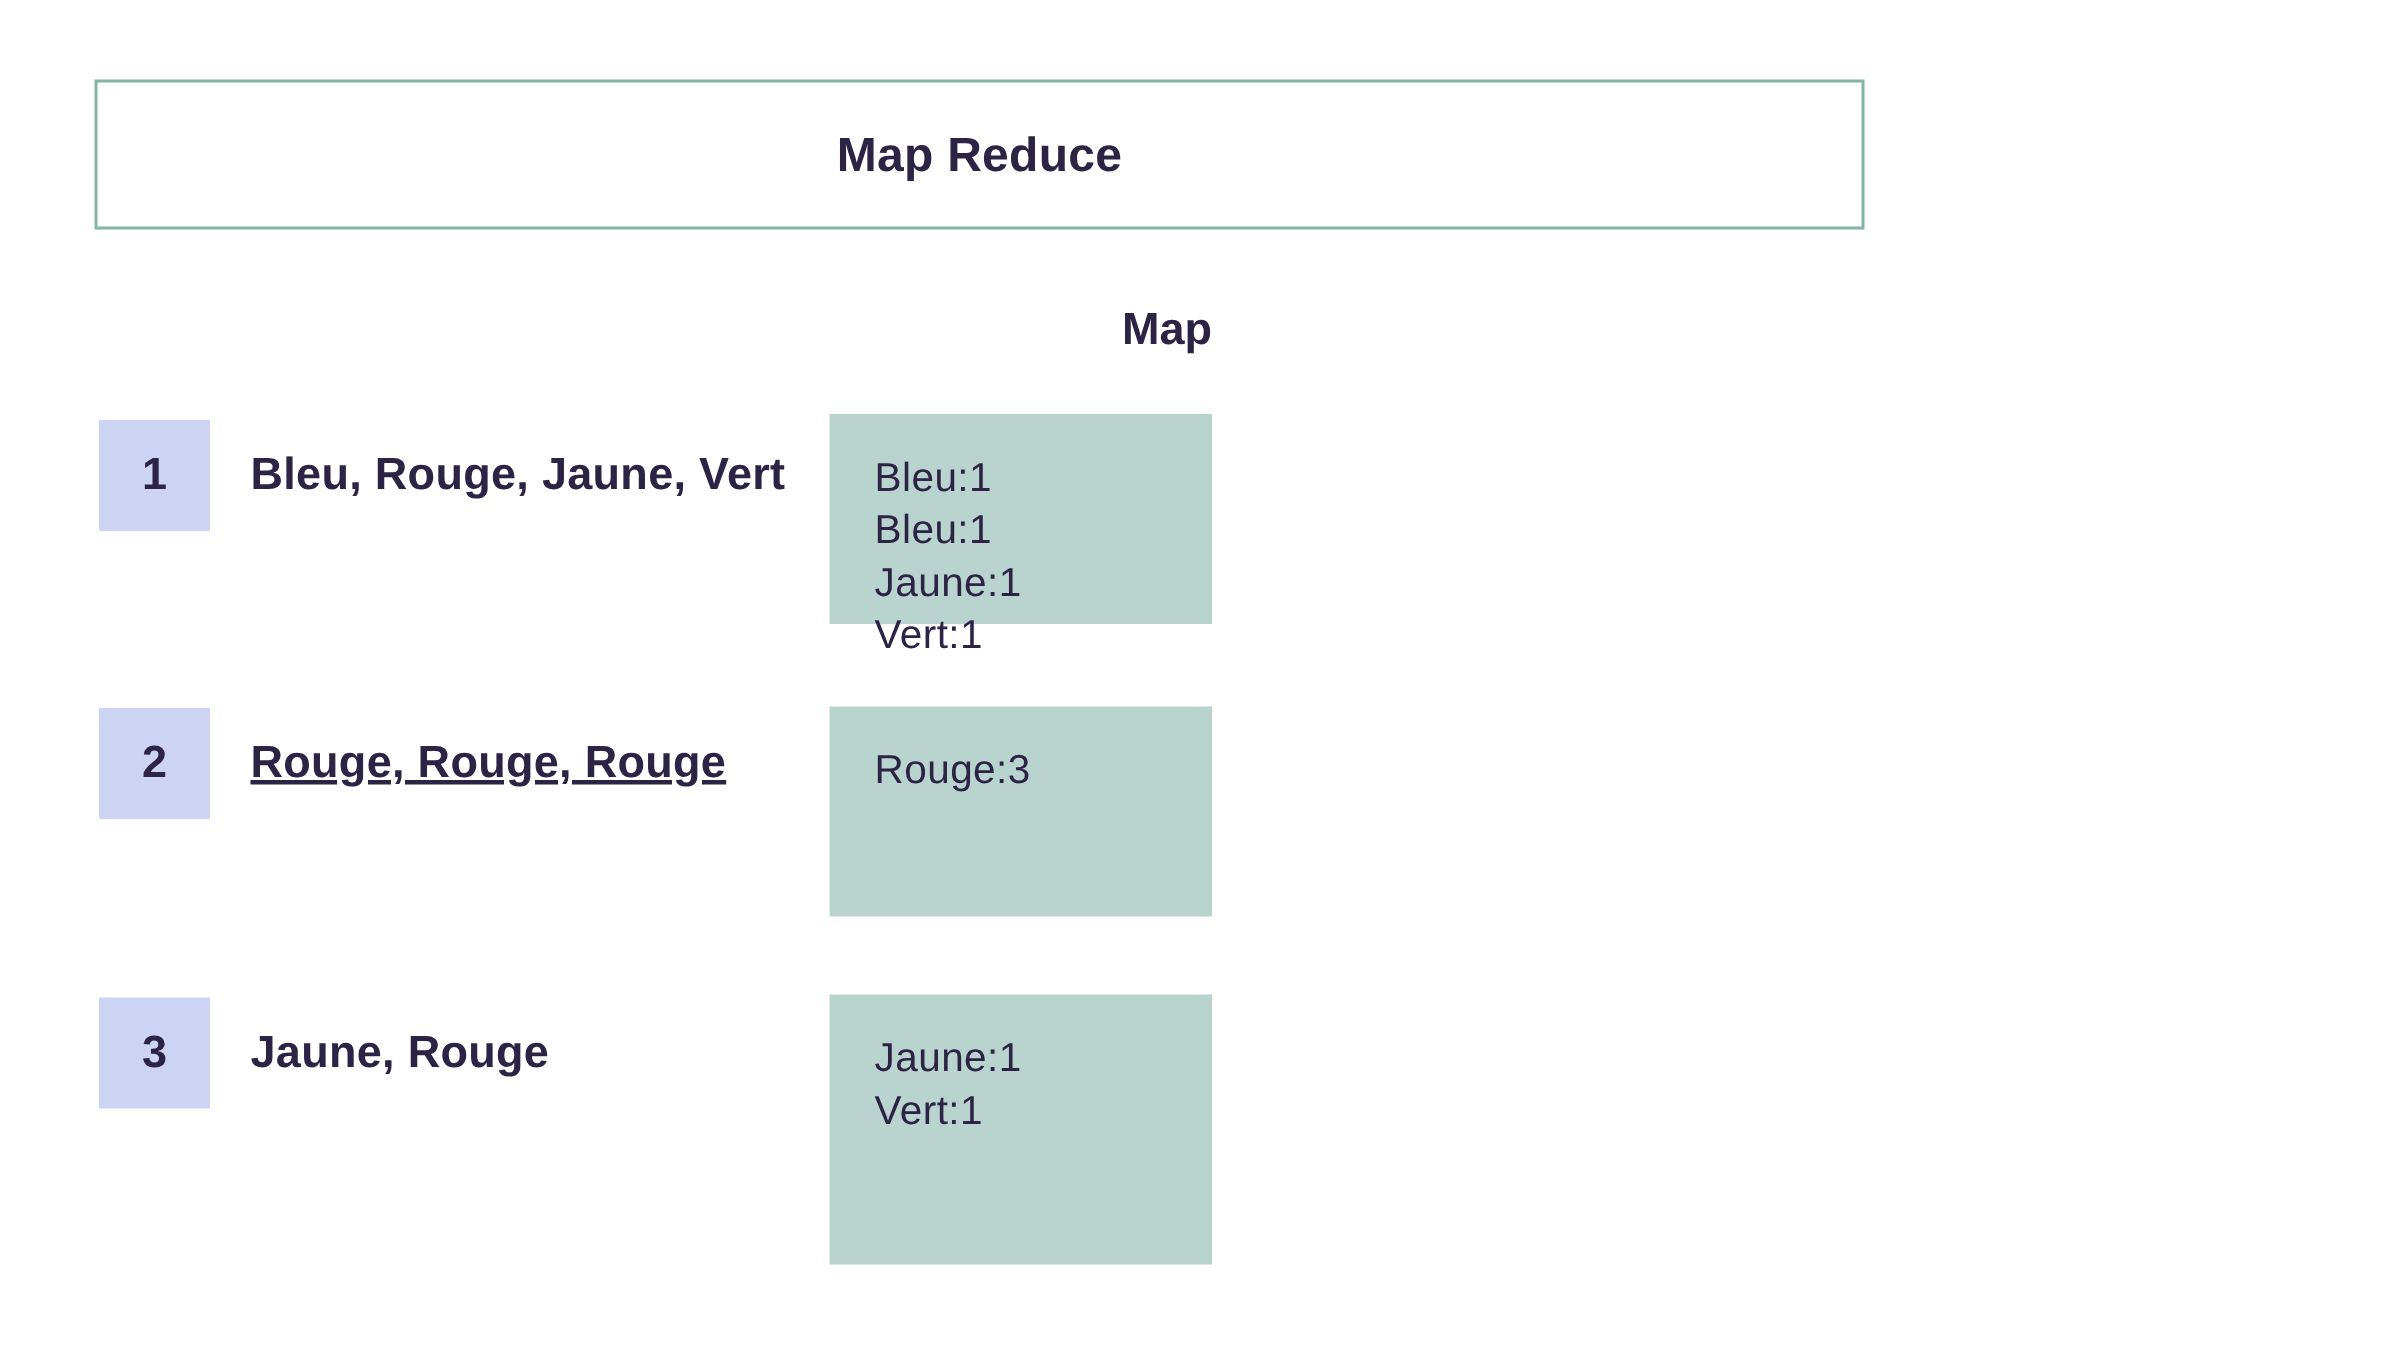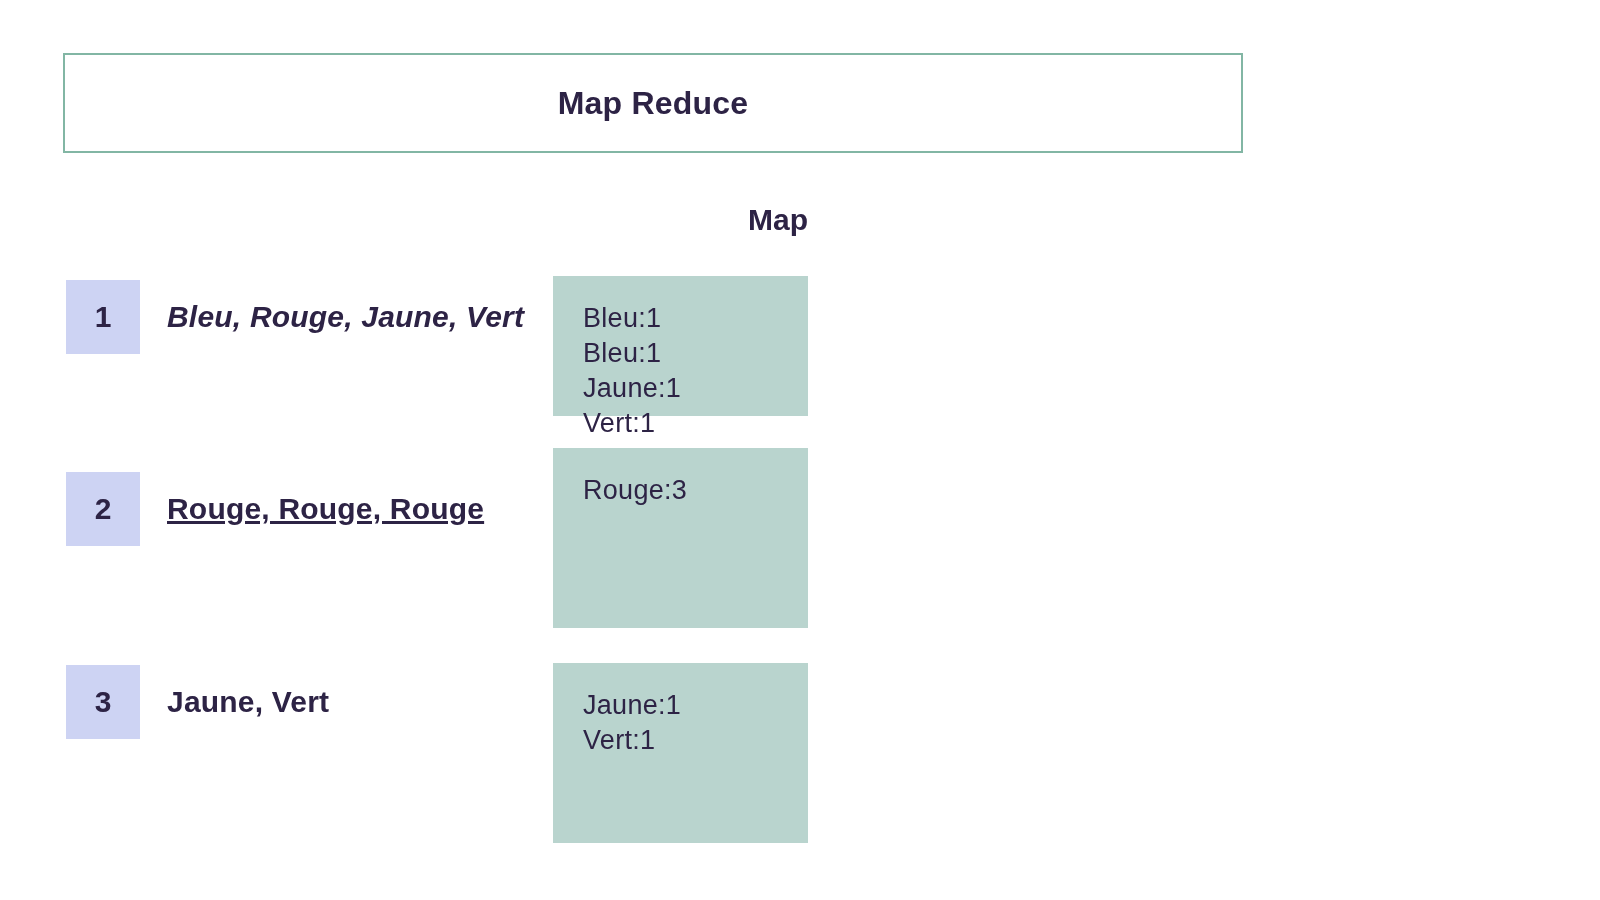--- a/index.html
+++ b/index.html
@@ -72,25 +72,25 @@
     font-size: 27px;
     font-weight: 500;
     line-height: 35px;
     letter-spacing: 0.3px;
     white-space: nowrap;
   }
   
   .sq-0 { top: 280px; }
   .sq-1 { top: 472px; }
   .sq-2 { top: 665px; }
-  .in-0 { top: 280px; font-style: italic; }
+  .in-0 { top: 280px; }
   .in-1 { top: 472px; text-decoration: underline; }
   .in-2 { top: 665px; }
   .mb-0 { top: 276px; height: 140px; }
-  .mb-1 { top: 448px; height: 180px; }
+  .mb-1 { top: 471px; height: 140px; }
   .mb-2 { top: 663px; height: 180px; }
 </style>
 </head>
 <body>
 
 <div class="canvas">
 
   <div class="title-box">
     <span class="title-text">Map Reduce</span>
   </div>
@@ -112,19 +112,19 @@
     <span>2</span>
   </div>
   <div class="input-label in-1">Rouge, Rouge, Rouge</div>
   <div class="map-box mb-1">
     <div class="map-line">Rouge:3</div>
   </div>
 
   <div class="num-square sq-2">
     <span>3</span>
   </div>
-  <div class="input-label in-2">Jaune, Vert</div>
+  <div class="input-label in-2">Jaune, Rouge</div>
   <div class="map-box mb-2">
     <div class="map-line">Jaune:1</div>
     <div class="map-line">Vert:1</div>
   </div>
 
 </div>
 
 </body></html>

